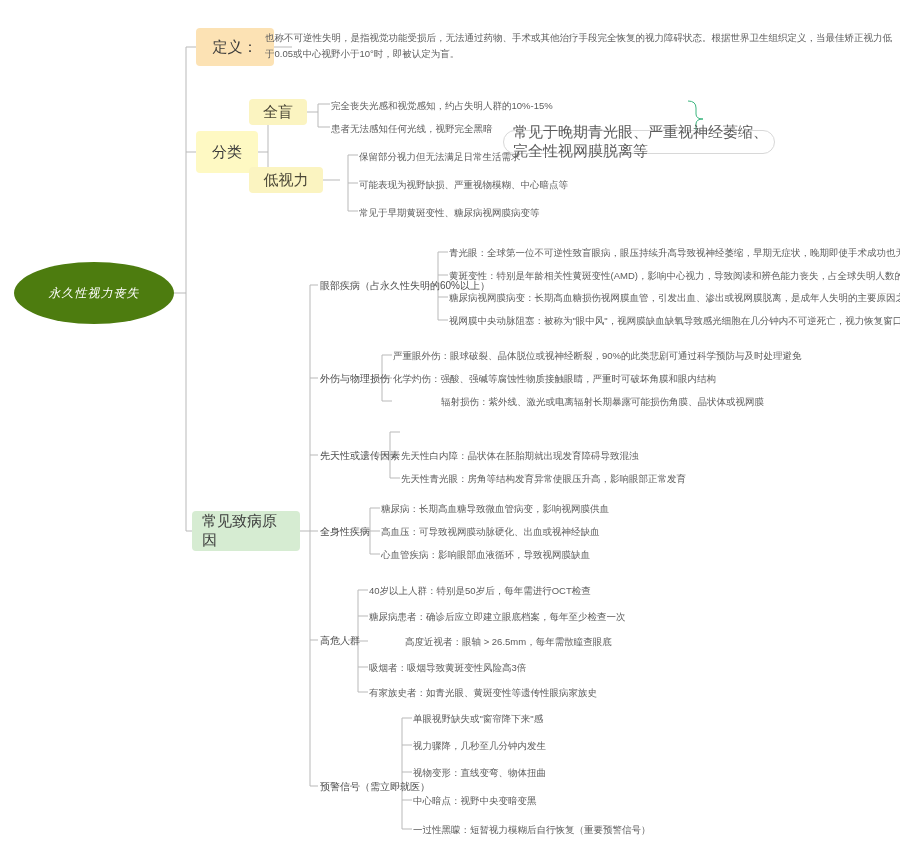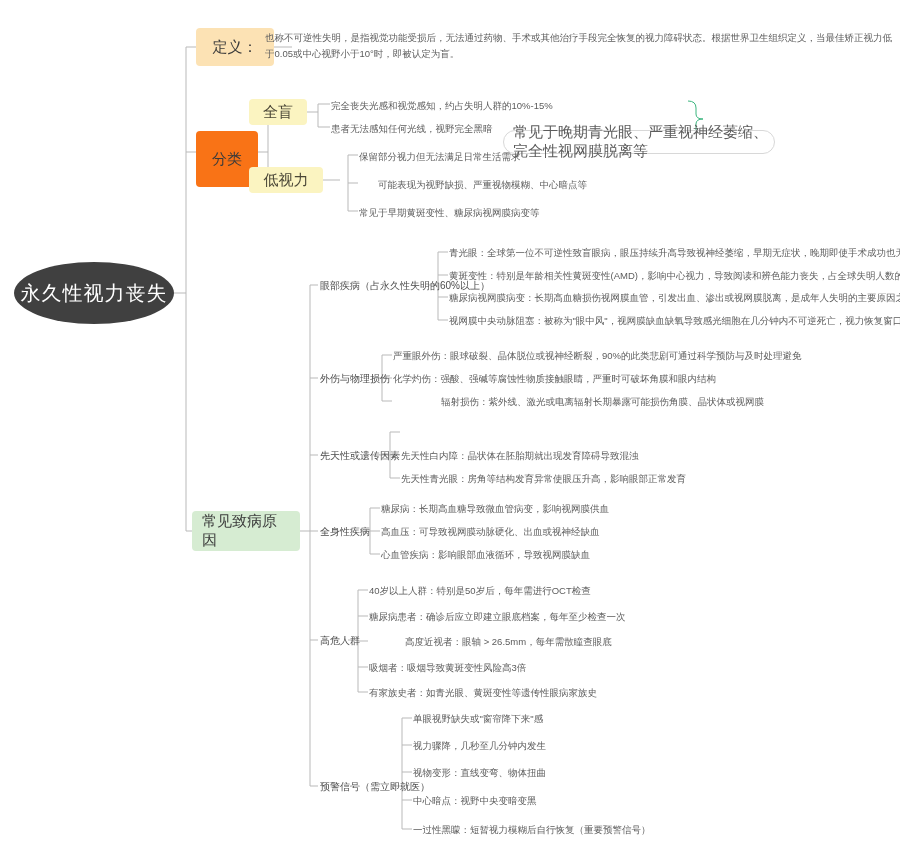--- a/index.html
+++ b/index.html
@@ -9,32 +9,32 @@
     position:relative;overflow:hidden;
   }
   #canvas{position:absolute;left:0;top:0;width:900px;height:859px;}
   svg.lines{position:absolute;left:0;top:0;width:900px;height:859px;pointer-events:none;}
 
   .node{position:absolute;box-sizing:border-box;}
 
   
   .root{
     left:14px;top:262px;width:160px;height:62px;
-    background:#404040;border-radius:50%;
-    color:#ffffff;font-size:20px;letter-spacing:1px;
-    display:flex;align-items:center;justify-content:center;
+    background:#4d7c0f;border-radius:50%;
+    color:#ffffff;font-size:12px;letter-spacing:1px;
+    display:flex;align-items:center;justify-content:center;font-style:italic;
   }
 
   
   .pill{
     border-radius:4px;display:flex;align-items:center;justify-content:center;
     font-size:15px;color:#3b3b3b;padding:4px 10px;
   }
   .pill-def{left:196px;top:28px;width:78px;height:38px;background:#fce2b4;}
-  .pill-cls{left:196px;top:131px;width:62px;height:56px;background:#f97316;}
+  .pill-cls{left:196px;top:131px;width:62px;height:42px;background:#fef9c3;}
   .pill-cause{left:192px;top:511px;width:108px;height:40px;background:#d6ecd2;}
 
   
   .hl{
     border-radius:4px;display:flex;align-items:center;justify-content:center;
     font-size:15px;color:#4a4636;padding:2px 6px;
   }
   .hl-total{left:249px;top:99px;width:58px;height:26px;background:#fbf4c1;}
   .hl-low{left:249px;top:167px;width:74px;height:26px;background:#fbf4c1;}
 
@@ -145,21 +145,21 @@
   <div class="leaf" style="left:331px;top:99px;">完全丧失光感和视觉感知，约占失明人群的10%-15%</div>
   <div class="leaf" style="left:331px;top:122px;">患者无法感知任何光线，视野完全黑暗</div>
   <div class="callout">
     <span>常见于晚期青光眼、严重视神经萎缩、完全性视网膜脱离等</span>
   </div>
 
   <div class="node hl hl-low">
     <span>低视力</span>
   </div>
   <div class="leaf" style="left:359px;top:150px;">保留部分视力但无法满足日常生活需求</div>
-  <div class="leaf" style="left:359px;top:178px;margin-left:19px;">可能表现为视野缺损、严重视物模糊、中心暗点等</div>
+  <div class="leaf" style="left:359px;top:178px;">可能表现为视野缺损、严重视物模糊、中心暗点等</div>
   <div class="leaf" style="left:359px;top:206px;">常见于早期黄斑变性、糖尿病视网膜病变等</div>
 
   <div class="node pill pill-cause">
     <span>常见致病原因</span>
   </div>
 
   <div class="mid" style="left:320px;top:279px;">眼部疾病（占永久性失明的60%以上）</div>
   <div class="leaf" style="left:449px;top:246px;">青光眼：全球第一位不可逆性致盲眼病，眼压持续升高导致视神经萎缩，早期无症状，晚期即使手术成功也无法恢复已丧失的视力</div>
   <div class="leaf" style="left:449px;top:269px;">黄斑变性：特别是年龄相关性黄斑变性(AMD)，影响中心视力，导致阅读和辨色能力丧失，占全球失明人数的8.7%</div>
   <div class="leaf" style="left:449px;top:291px;">糖尿病视网膜病变：长期高血糖损伤视网膜血管，引发出血、渗出或视网膜脱离，是成年人失明的主要原因之一</div>

